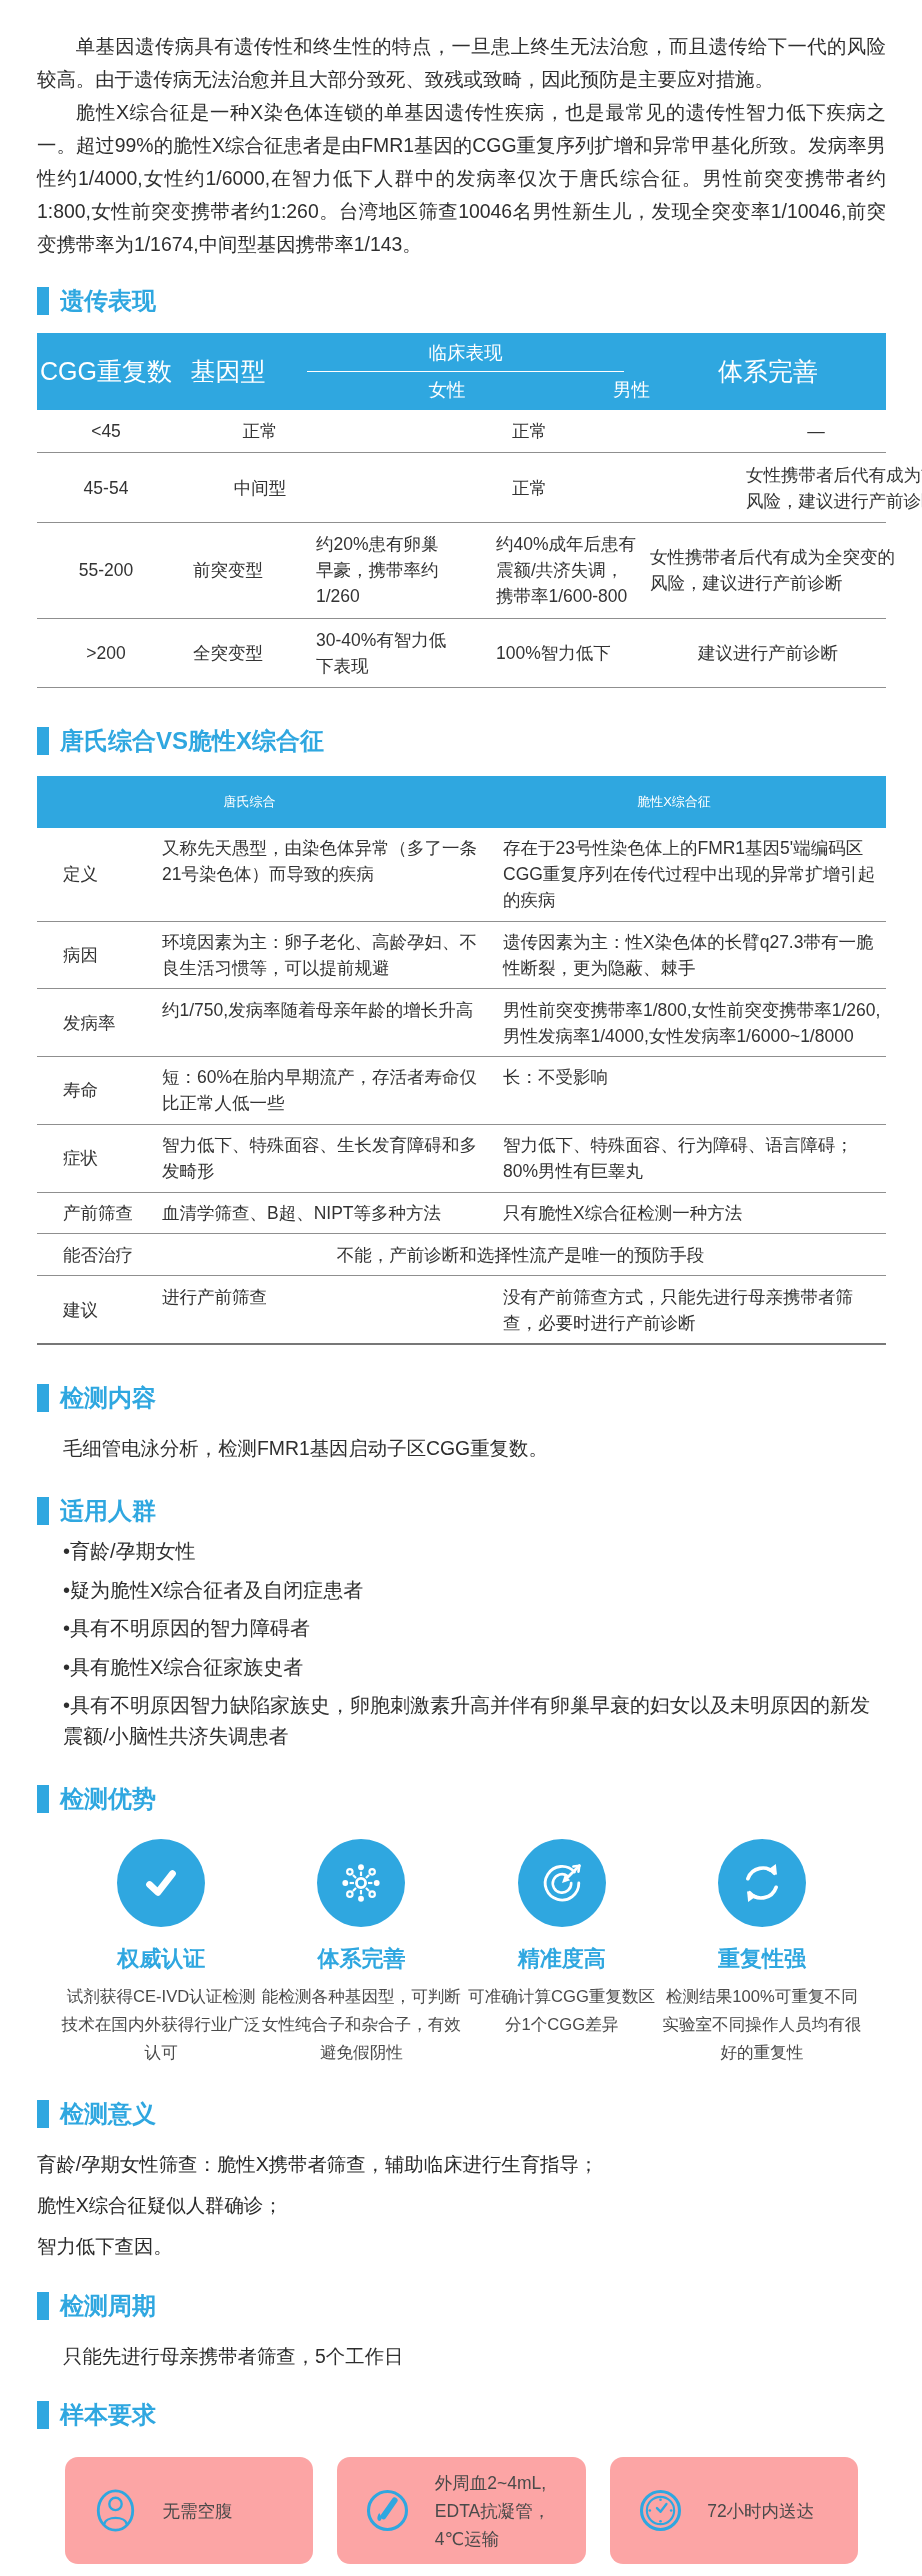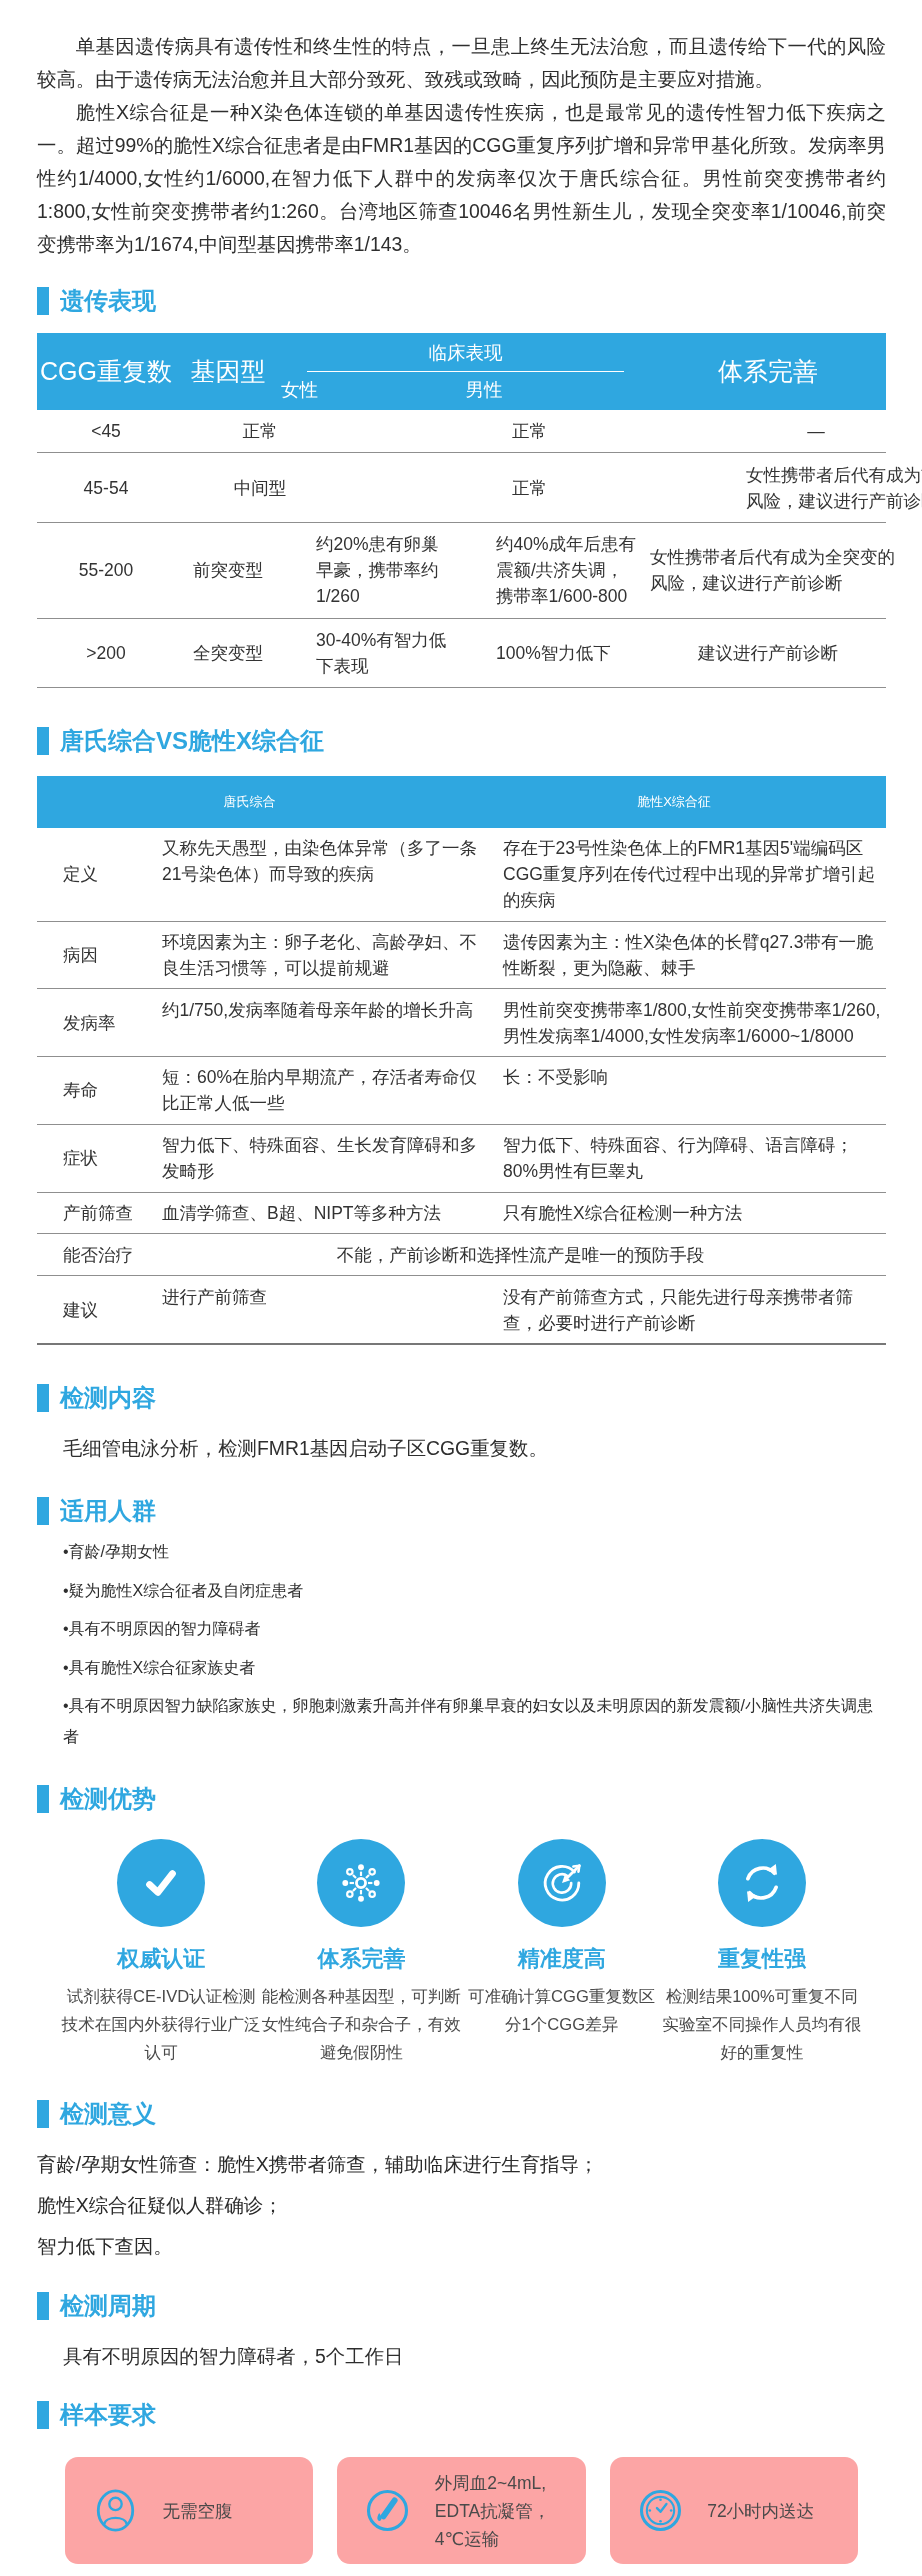--- a/index.html
+++ b/index.html
@@ -14,42 +14,42 @@
   .sec .bar { width:12px; height:28px; background:var(--accent); margin-right:11px; flex:none; }
   .sec .txt { font-size:24px; font-weight:bold; color:var(--accent); }
   .mt1{margin-top:24px}.mt2{margin-top:37px}.mt3{margin-top:37px}.mt4{margin-top:33px}
   .mt5{margin-top:31px}.mt6{margin-top:31px}.mt7{margin-top:29.5px}.mt8{margin-top:29.5px}
 
   
   .t1 { margin-top:16.6px; font-size:17.5px; }
   .t1-head { background:var(--accent); color:#fff; display:grid; grid-template-columns:138px 106px 369px 1fr; align-items:center; padding:7.4px 0; }
   .t1-head .hc { text-align:center; font-size:25px; }
   .clin-top { text-align:center; padding-bottom:5.5px; border-bottom:1.8px solid #fff; margin:0 26px; font-size:18.5px; }
-  .clin-bot { display:grid; grid-template-columns:1fr 1fr; padding-top:5.5px; font-size:18.5px; text-align:left; }
+  .clin-bot { display:grid; grid-template-columns:1fr 1fr; padding-top:5.5px; font-size:18.5px; text-align:right; }
   .t1-row { display:grid; grid-template-columns:138px 106px 180px 189px 1fr; padding:8.3px 0; border-bottom:1.8px solid var(--divider); align-items:center; line-height:26px; }
   .t1-row.merge { grid-template-columns:138px 106px 369px 1fr;gap:32px; }
   .cc { text-align:center; }
   .lf { text-align:left; padding:0 9.2px 0 35px; }
   .risk-box { width:251px; margin:0 auto; text-align:left; }
 
   
   .t2 { margin-top:18.5px; font-size:17.5px; line-height:26px; }
   .t2-head { background:var(--accent); color:#fff; display:grid; grid-template-columns:425px 1fr; height:52px; align-items:center; font-size:13px; }
   .t2-head .hc { text-align:center; }
   .t2-row { display:grid; grid-template-columns:125px 341px 1fr; padding:7.4px 0; border-bottom:1.8px solid var(--divider); }
   .t2-row .lab { padding-left:26px; align-self:center; }
   .t2-row .c2 { padding-right:24px; }
   .t2-row .c3 { padding-right:1.8px; }
   .t2-row.span2 { grid-template-columns:125px 1fr;gap:48px; }
   .t2-row.span2 .spantext { text-align:center; align-self:center; padding-right:55px; }
   .t2-row.last { border-bottom:2.8px solid #777; }
 
   .plain { font-size:19.4px; margin:20.3px 0 0 26px; line-height:28px; color:#2e2e2e; }
 
-  .bullets { margin-top:9.2px; font-size:16px; line-height:31px; color:#2e2e2e; }
+  .bullets { margin-top:9.2px; font-size:20px; line-height:31px; color:#2e2e2e; }
   .bullets .b-item { margin-top:7.4px; padding-left:26px; }
 
   .adv { display:flex; justify-content:space-between; padding:0 24px; margin-top:24px; }
   .adv-item { width:210px; text-align:center; }
   .adv-circle { width:88px; height:88px; border-radius:50%; background:var(--accent); margin:0 auto; display:flex; align-items:center; justify-content:center; }
   .adv-label { margin-top:16.6px; font-size:22px; font-weight:bold; color:var(--accent); }
   .adv-desc { margin-top:9.2px; font-size:16.6px; line-height:28px; color:#4a4a4a; }
 
   .mean .m-line { font-size:19.4px; font-weight:normal; margin-top:13px; line-height:28px; color:#2a2a2a; }
   .mean .m-line:first-child { margin-top:20.3px; }
@@ -280,21 +280,21 @@
   <div class="mean">
     <div class="m-line">育龄/孕期女性筛查：脆性X携带者筛查，辅助临床进行生育指导；</div>
     <div class="m-line">脆性X综合征疑似人群确诊；</div>
     <div class="m-line">智力低下查因。</div>
   </div>
 
   <div class="sec mt7">
     <span class="bar"></span>
     <span class="txt">检测周期</span>
   </div>
-  <div class="plain">具有不明原因的智力障碍者，5个工作日</div>
+  <div class="plain">只能先进行母亲携带者筛查，5个工作日</div>
 
   <div class="sec mt8">
     <span class="bar"></span>
     <span class="txt">样本要求</span>
   </div>
 
   <div class="cards">
 
     <div class="card">
       <span class="card-icon">

